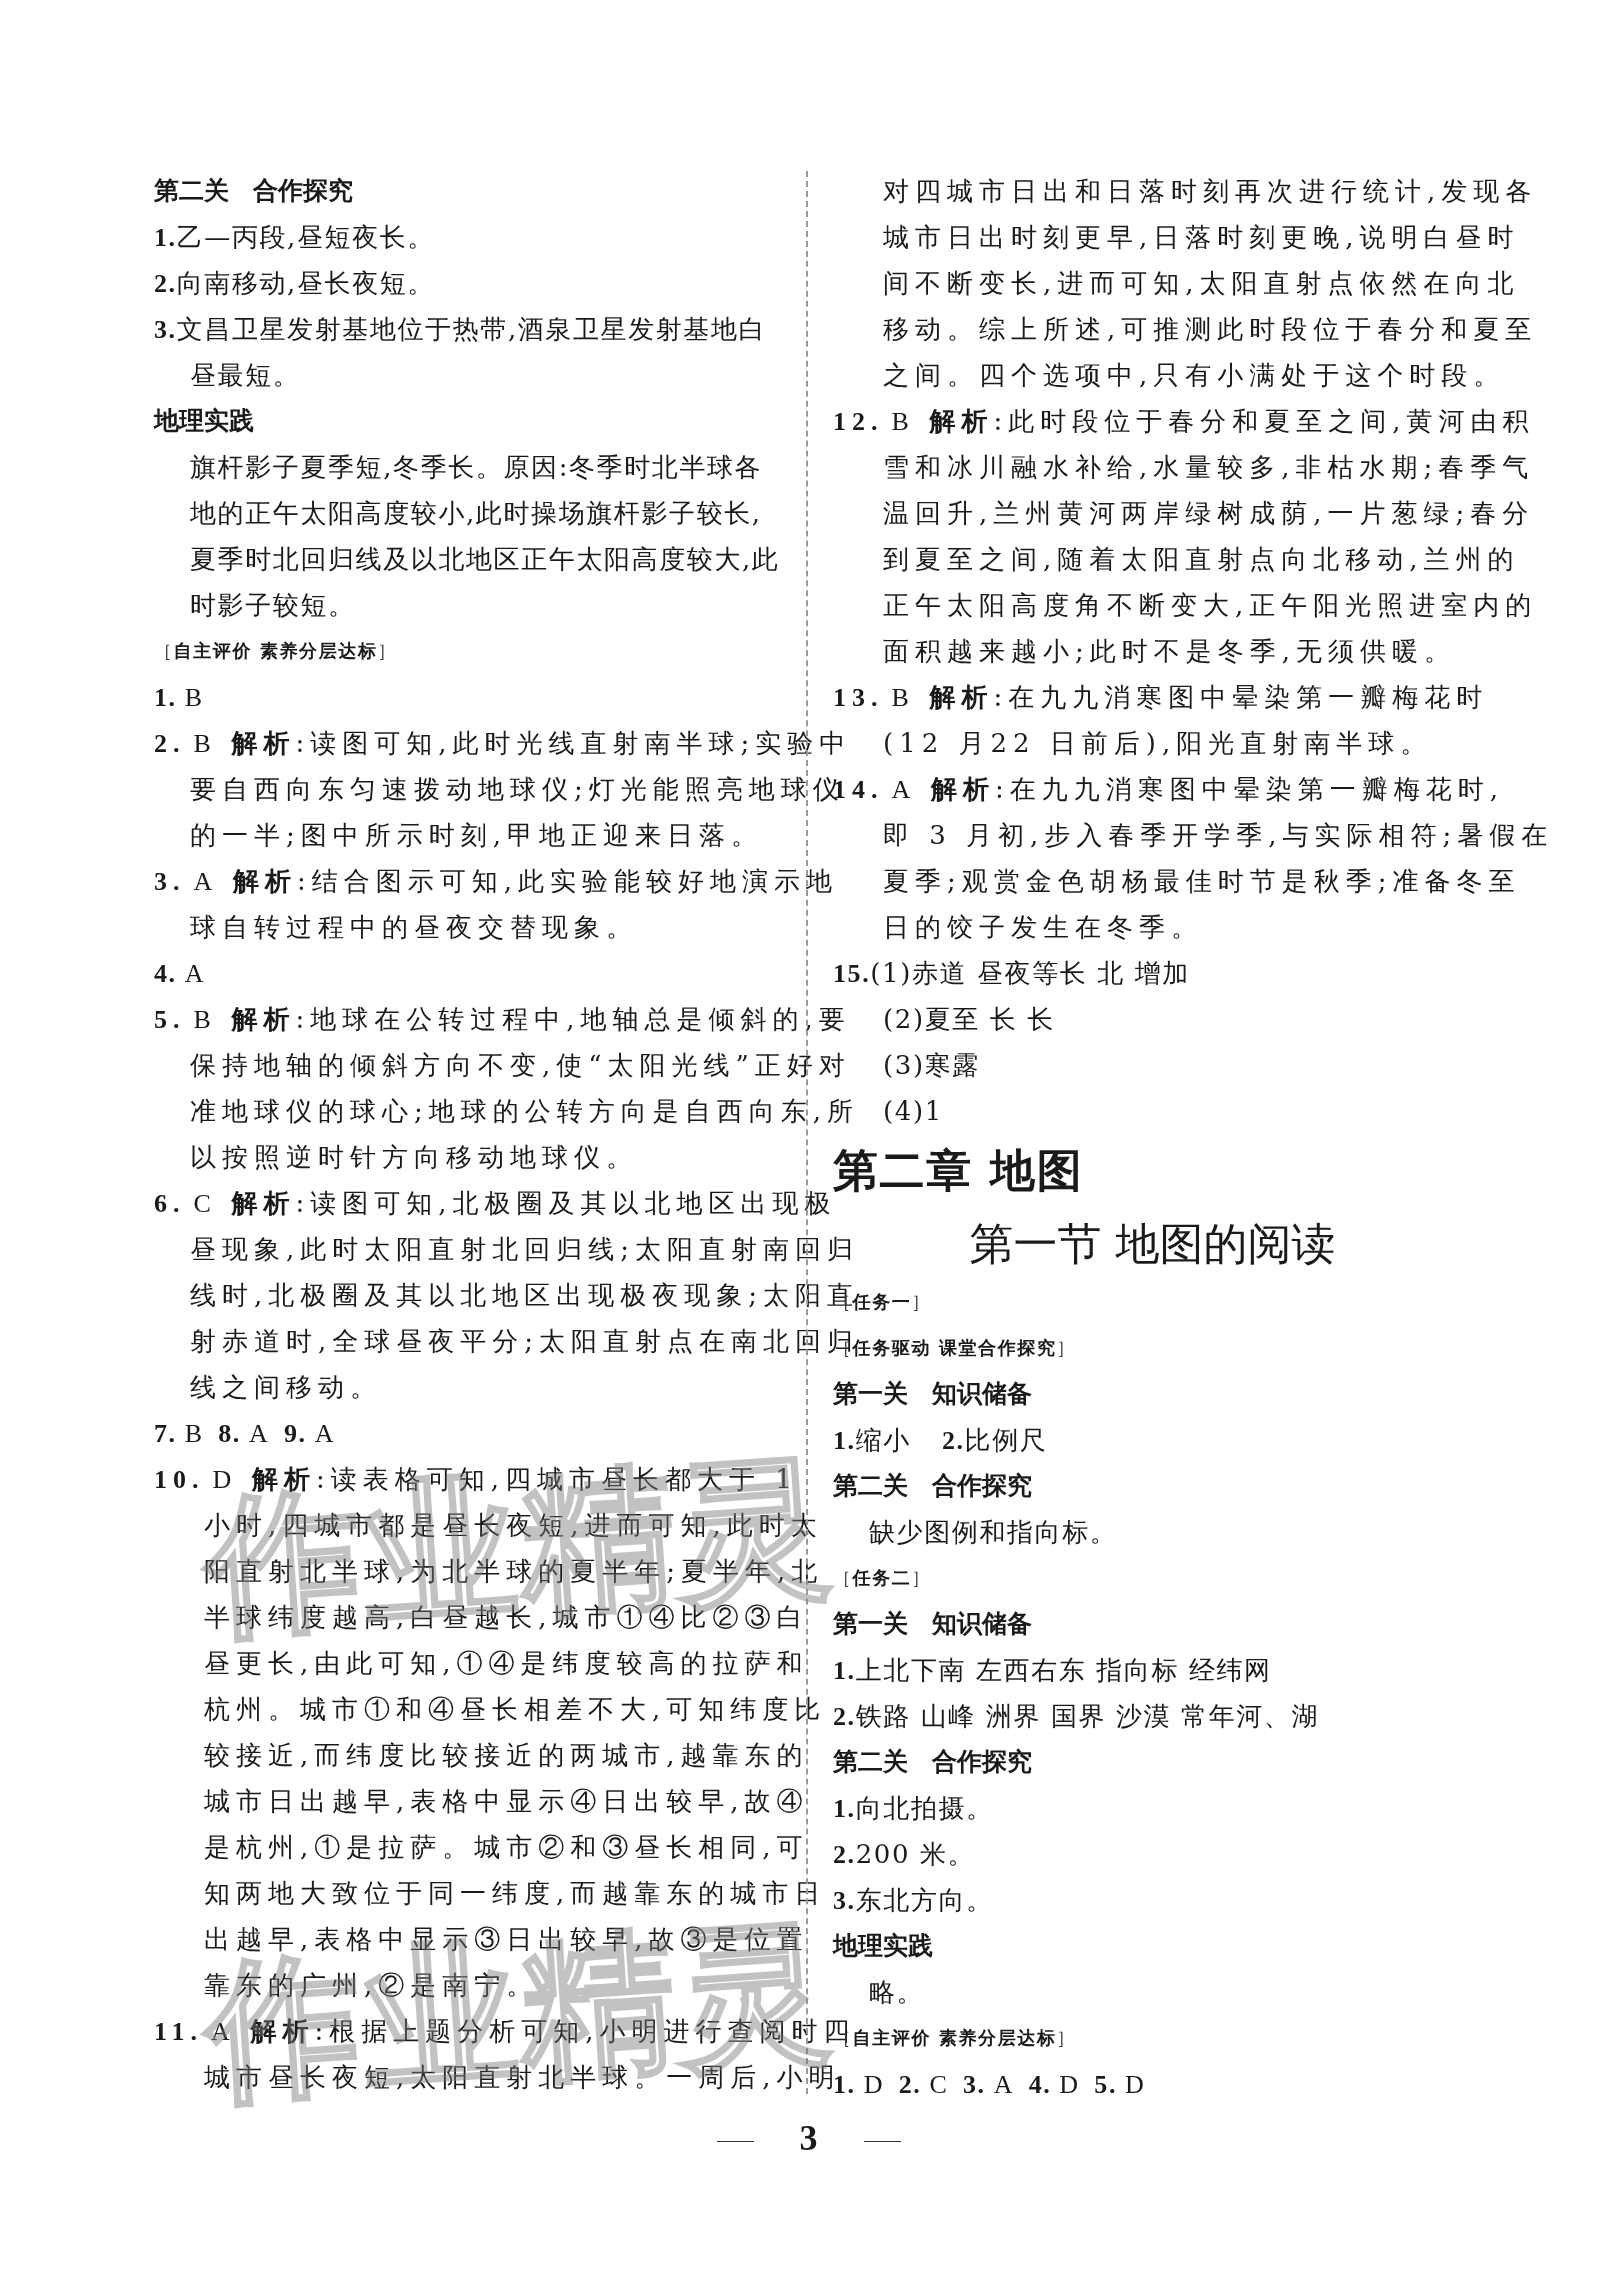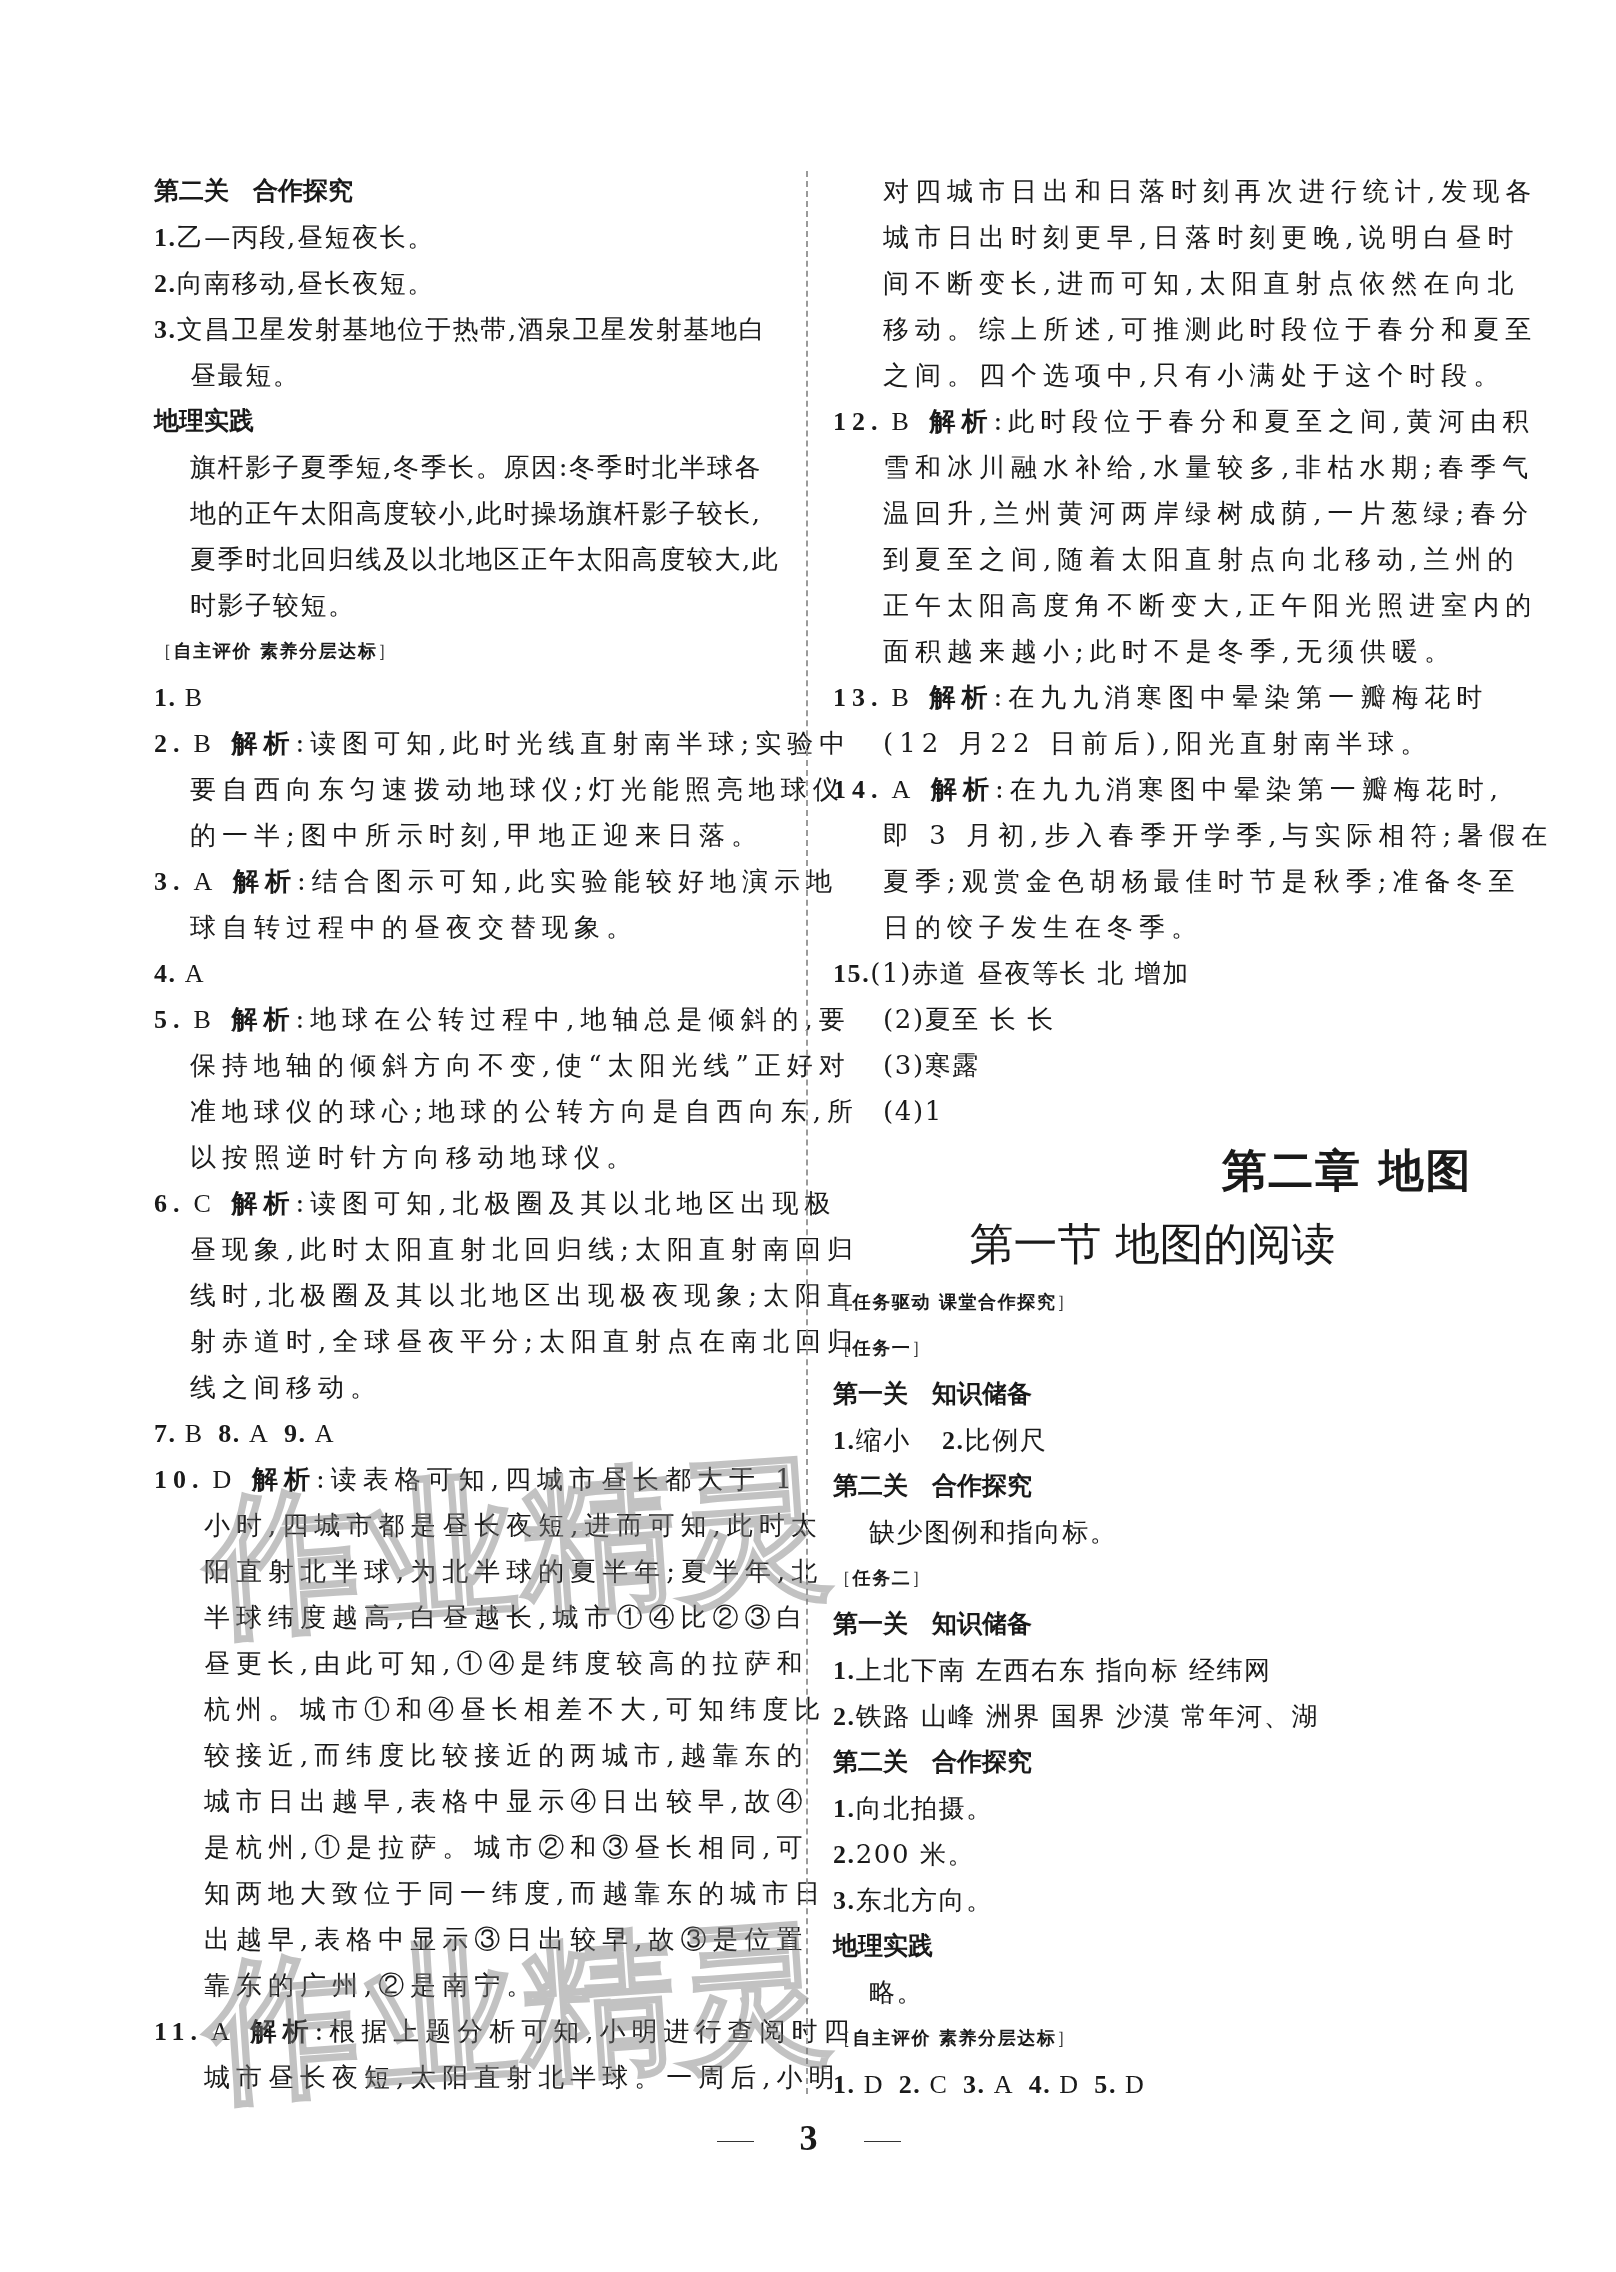--- a/index.html
+++ b/index.html
@@ -34,21 +34,21 @@
       font-weight: bold; font-size: 18px;
     }
     .bracket .br { font-weight: normal; font-family: "DejaVu Serif", serif; color: #333; }
     .num { font-weight: bold; font-family: "Liberation Serif", "DejaVu Serif", serif; }
     .ans { font-family: "Liberation Serif", serif; margin-left: 8px; margin-right: 14.6px; }
     .jx {
       font-family: "DejaVu Sans", "Liberation Sans", sans-serif; font-weight: bold;
     }
     .sp { display: inline-block; width: 31px; }
     .chapter {
-      text-align: right; font-family: "DejaVu Serif", serif; font-weight: bold;
+      text-align: left; font-family: "DejaVu Serif", serif; font-weight: bold;
       font-size: 45px; height: 74px; line-height: 74px; letter-spacing: 1.6px;
     }
     .section {
       text-align: center; font-family: "DejaVu Sans", sans-serif; font-weight: normal;
       font-size: 44px; height: 71px; line-height: 71px;
     }
     .page-number {
       position: absolute; left: 0; width: 1617px; top: 2117px; text-align: center;
       font-family: "Liberation Serif", serif; font-weight: bold; font-size: 36px;
     }
@@ -131,22 +131,22 @@
       <div class="line wide"><span class="num">14.</span><span class="ans">A</span><span class="jx">解析</span><span>:在九九消寒图中晕染第一瓣梅花时,</span></div>
       <div class="line wide indent-hang2">即 3 月初,步入春季开学季,与实际相符;暑假在</div>
       <div class="line wide indent-hang2">夏季;观赏金色胡杨最佳时节是秋季;准备冬至</div>
       <div class="line wide indent-hang2">日的饺子发生在冬季。</div>
       <div class="line"><span class="num">15.</span><span>(1)赤道    昼夜等长    北    增加</span></div>
       <div class="line indent-hang2">(2)夏至    长    长</div>
       <div class="line indent-hang2">(3)寒露</div>
       <div class="line indent-hang2">(4)1</div>
       <div class="chapter">第二章    地图</div>
       <div class="section">第一节    地图的阅读</div>
+      <div class="line bracket"><span class="br">［</span><span>任务一</span><span class="br">］</span></div>
       <div class="line bracket"><span class="br">［</span><span>任务驱动  课堂合作探究</span><span class="br">］</span></div>
-      <div class="line bracket"><span class="br">［</span><span>任务一</span><span class="br">］</span></div>
       <div class="line hd"><span>第一关</span><span class="gap"></span><span>知识储备</span></div>
       <div class="line"><span class="num">1.</span><span>缩小</span><span class="sp"></span><span class="num">2.</span><span>比例尺</span></div>
       <div class="line hd"><span>第二关</span><span class="gap"></span><span>合作探究</span></div>
       <div class="line indent2">缺少图例和指向标。</div>
       <div class="line bracket"><span class="br">［</span><span>任务二</span><span class="br">］</span></div>
       <div class="line hd"><span>第一关</span><span class="gap"></span><span>知识储备</span></div>
       <div class="line"><span class="num">1.</span><span>上北下南    左西右东    指向标    经纬网</span></div>
       <div class="line"><span class="num">2.</span><span>铁路    山峰    洲界    国界    沙漠    常年河、湖</span></div>
       <div class="line hd"><span>第二关</span><span class="gap"></span><span>合作探究</span></div>
       <div class="line"><span class="num">1.</span><span>向北拍摄。</span></div>

